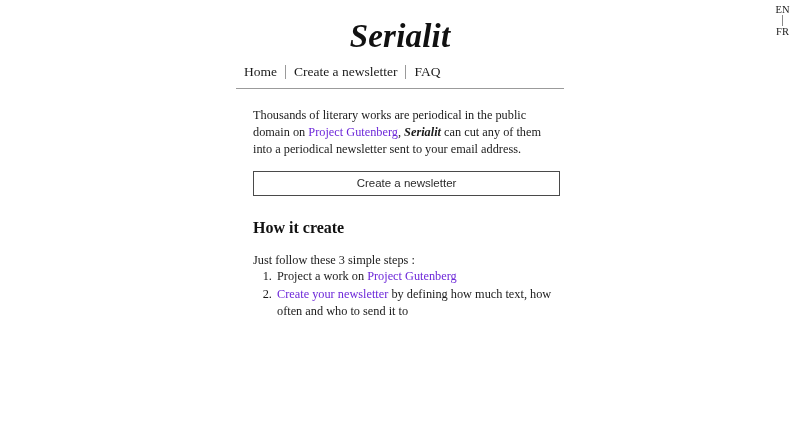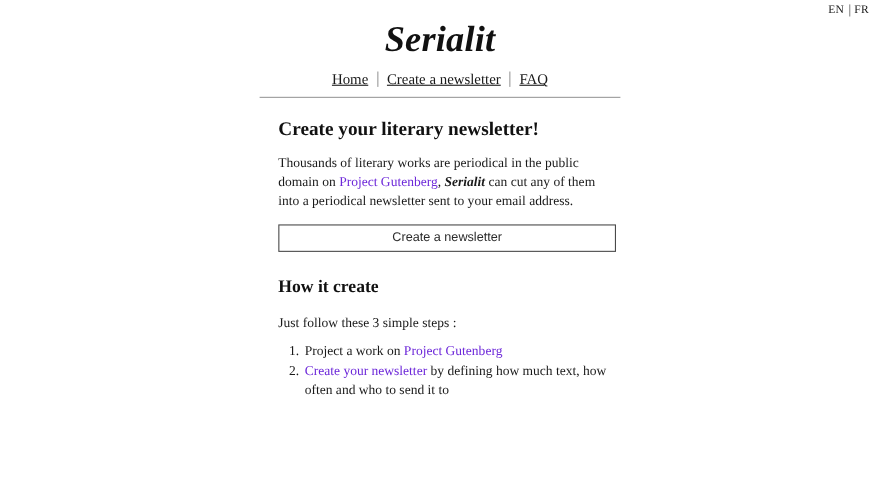--- a/index.html
+++ b/index.html
@@ -19,20 +19,21 @@
   
   .lang-bar {
     position: absolute;
     top: 4px;
     right: 6px;
     display: flex;
     align-items: center;
     font-size: 10.5px;
     letter-spacing: 0.3px;
     color: #1a1a1a;
+    flex-direction: column;
   }
   .lang-link {
     padding: 0 4px;
     text-decoration: none;
     color: #1a1a1a;
     cursor: pointer;
   }
   .lang-sep {
     width: 1px;
     height: 11px;
@@ -53,25 +54,23 @@
     font-style: italic;
     font-size: 33px;
     line-height: 1.1;
     margin: 6px 0 10px 0;
     color: #111111;
     letter-spacing: 0.2px;
   }
 
   .main-nav {
     display: flex;
-    justify-content: center;
     align-items: center;
     font-size: 13.5px;
     padding-bottom: 8px;
-    text-decoration: underline;
   }
   .nav-link {
     color: #1a1a1a;
     text-decoration: none;
     padding: 0 8px;
     cursor: pointer;
     white-space: nowrap;
   }
   .nav-sep {
     width: 1px;
@@ -105,21 +104,21 @@
     line-height: 1.2;
     color: #111111;
   }
   p.body-text {
     font-size: 12.3px;
     line-height: 1.36;
     margin: 0 0 12px 0;
     color: #1a1a1a;
   }
   p.lead-in {
-    margin-bottom: 10px;
+    margin-bottom: 0;
   }
   .brand {
     font-weight: bold;
     font-style: italic;
   }
   a.inline-link {
     color: #6d28d9;
     text-decoration: none;
     cursor: pointer;
   }
@@ -172,21 +171,20 @@
     <span class="nav-sep"></span>
     <a class="nav-link">Create a newsletter</a>
     <span class="nav-sep"></span>
     <a class="nav-link">FAQ</a>
   </nav>
 
   <hr class="rule rule-top">
 
   <div class="content">
 
-    <h1 class="section-title">Create your literary newsletter!</h1>
 
 
     <p class="body-text"><span>Thousands of literary works are periodical in the public domain on </span><a class="inline-link">Project Gutenberg</a><span>, </span><span class="brand">Serialit</span><span> can cut any of them into a periodical newsletter sent to your email address.</span></p>
 
 
     <div class="cta-wrap">
       <button class="cta-button">Create a newsletter</button>
     </div>
 
     <h2 class="section-title">How it create</h2>

